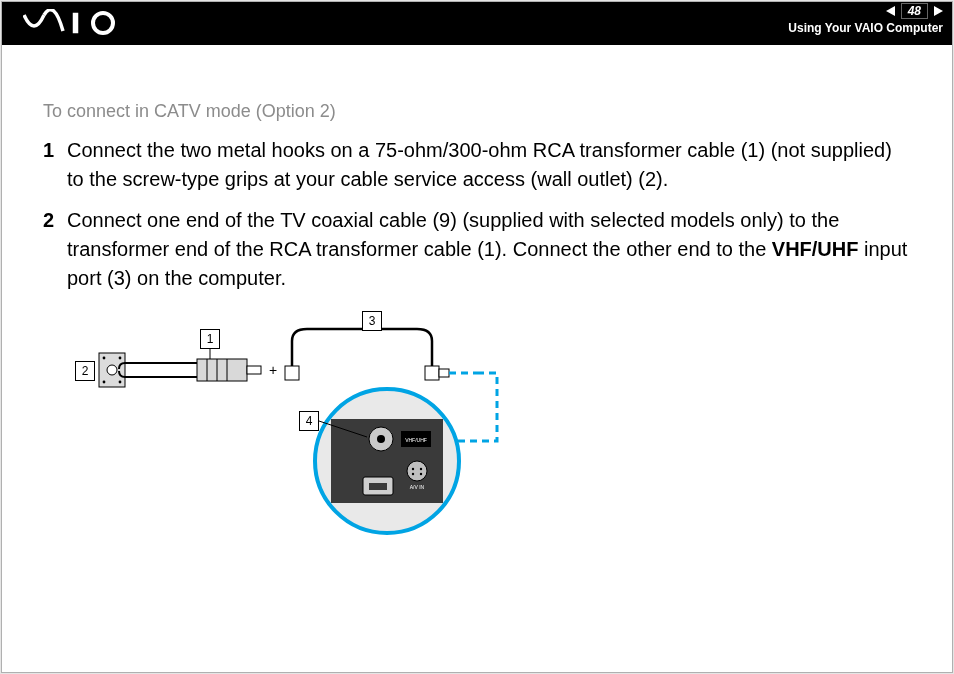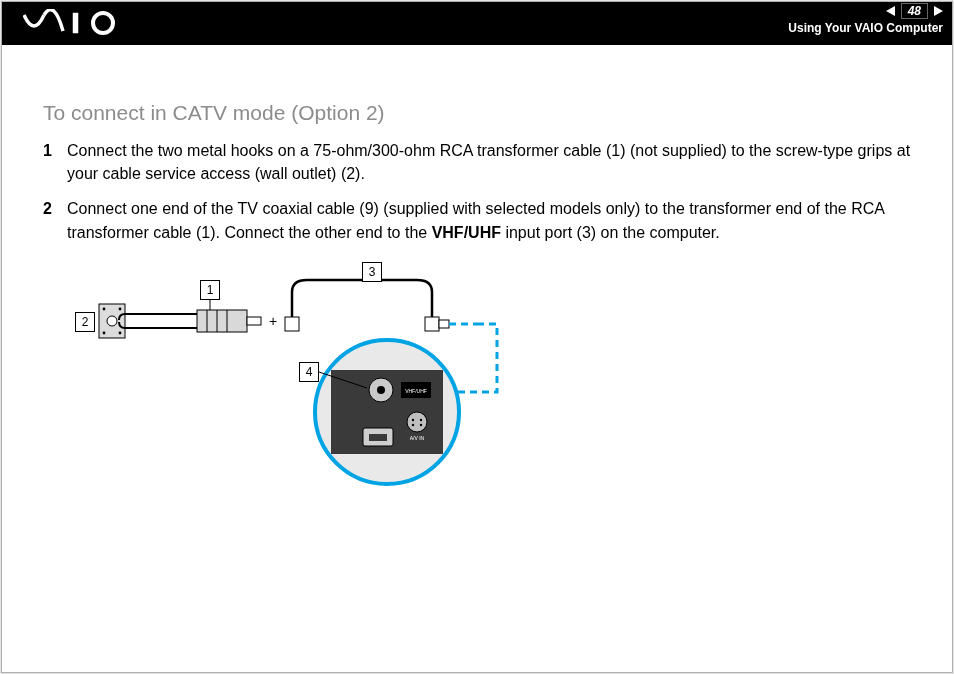--- a/index.html
+++ b/index.html
@@ -12,22 +12,22 @@
   .topbar-right { position: absolute; right: 10px; top: 2px; font-size: 12px; }
   .pagenum-row { display: flex; justify-content: flex-end; align-items: center; gap: 6px; margin-bottom: 2px; }
   .page-badge { background: #000; border: 1px solid #666; padding: 0 6px; font-style: italic; font-weight: bold; font-size: 12px; }
   .nav-tri { width: 0; height: 0; border-top: 5px solid transparent; border-bottom: 5px solid transparent; }
   .nav-left  { border-right: 9px solid #fff; }
   .nav-right { border-left:  9px solid #fff; }
   .section-label { font-weight: bold; font-size: 12px; }
 
   
   .content { padding: 26px 42px 0 42px; }
-  .heading { color: #8c8c8c; font-size: 21px; font-weight: 400; margin: 30px 0 14px 0; }
-  ol.steps { list-style: none; counter-reset: step; font-size: 16px; line-height: 1.45; }
+  .heading { color: #8c8c8c; font-size: 18px; font-weight: 400; margin: 30px 0 14px 0; }
+  ol.steps { list-style: none; counter-reset: step; font-size: 20px; line-height: 1.45; }
   ol.steps > li { counter-increment: step; position: relative; padding-left: 24px; margin-bottom: 12px; }
   ol.steps > li::before { content: counter(step); position: absolute; left: 0; top: 0; font-weight: bold; }
   .bold-inline { font-weight: bold; }
 
   
   .diagram-wrap { position: relative; margin: 18px 0 0 24px; width: 470px; height: 230px; }
   .diagram-wrap svg { width: 100%; height: 100%; }
   .callout { position: absolute; width: 20px; height: 20px; background: #fff; border: 1.5px solid #000; font-size: 12px; text-align: center; line-height: 18px; }
 
   

